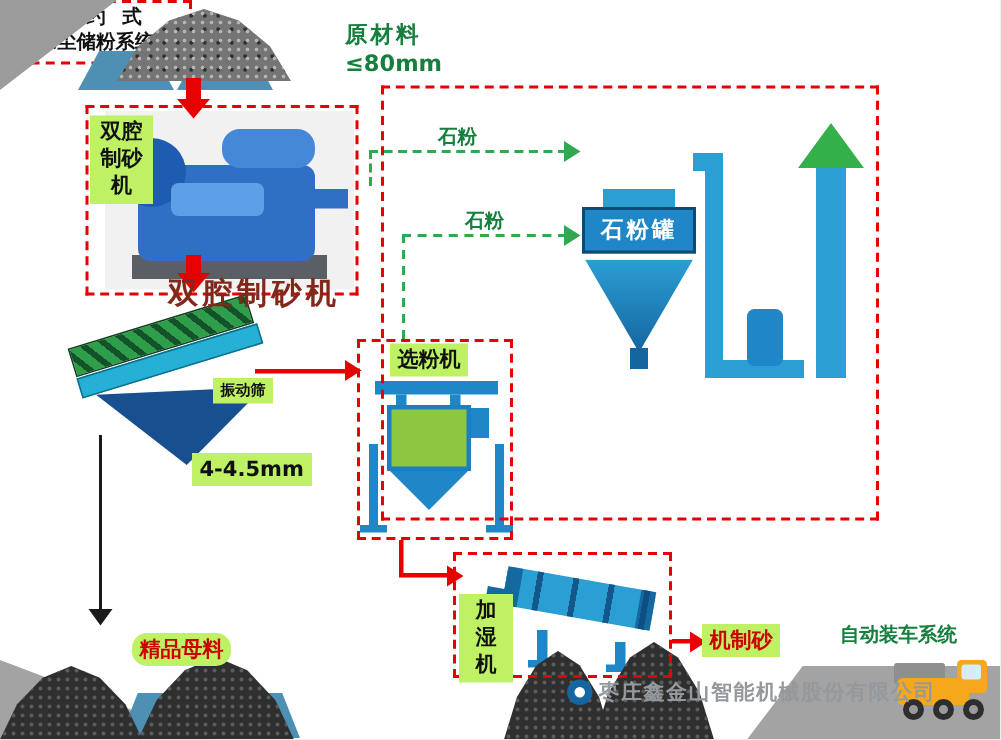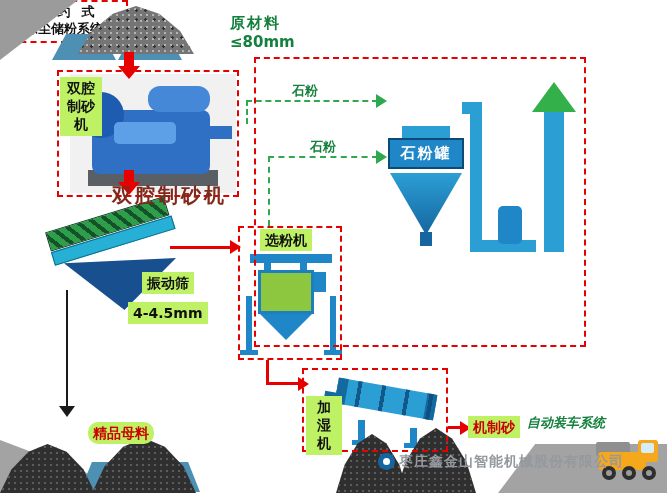--- a/index.html
+++ b/index.html
@@ -58,21 +58,21 @@
   <div class="red-line" style="left:124px;top:170px;width:10px;height:13px;"></div>
   <div class="tri" style="left:118px;top:182px;border-left:11px solid transparent;border-right:11px solid transparent;border-top:13px solid #e60000;"></div>
 
   <div class="watermark">双腔制砂机</div>
 
   <div class="abs" style="left:48px;top:196px;width:160px;height:118px;z-index:3;">
     <div class="abs" style="left:0;top:36px;width:124px;height:20px;transform:rotate(-17deg);transform-origin:0 50%;background:repeating-linear-gradient(55deg,#2f9e4b 0 6px,#14532a 6px 10px);border:1px solid #0f3f1e;"></div>
     <div class="abs" style="left:5px;top:56px;width:126px;height:14px;transform:rotate(-17deg);transform-origin:0 50%;background:#27b0d6;border:1px solid #0d6e8c;"></div>
     <div class="abs" style="left:16px;top:62px;width:112px;height:52px;background:#174f8f;clip-path:polygon(0 10%,100% 0,54% 100%);"></div>
   </div>
-  <div class="ylabel" style="left:142px;top:272px;font-size:14px;">振动筛</div>
+  <div class="ylabel" style="left:142px;top:252px;font-size:10px;">振动筛</div>
   <div class="ylabel" style="left:128px;top:302px;font-size:14px;">4-4.5mm</div>
 
   <div class="abs" style="left:66px;top:290px;width:2px;height:118px;background:#1a1a1a;z-index:4;"></div>
   <div class="tri" style="left:59px;top:406px;border-left:8px solid transparent;border-right:8px solid transparent;border-top:11px solid #1a1a1a;"></div>
 
   <div class="red-line" style="left:170px;top:246px;width:62px;height:3px;"></div>
   <div class="tri" style="left:230px;top:240px;border-top:7px solid transparent;border-bottom:7px solid transparent;border-left:11px solid #e60000;"></div>
 
   <div class="dash-red" style="left:254px;top:57px;width:332px;height:290px;"></div>
   <div class="dust-title">
@@ -145,21 +145,21 @@
   <div class="hopper" style="left:80px;top:462px;width:54px;height:30px;"></div>
   <div class="hopper" style="left:146px;top:462px;width:54px;height:30px;"></div>
   <div class="pile" style="left:0;top:444px;width:95px;height:49px;"></div>
   <div class="pile" style="left:92px;top:438px;width:104px;height:55px;"></div>
 
   <div class="hopper" style="left:352px;top:460px;width:52px;height:32px;"></div>
   <div class="hopper" style="left:410px;top:460px;width:52px;height:32px;"></div>
   <div class="pile" style="left:336px;top:434px;width:72px;height:59px;"></div>
   <div class="pile" style="left:396px;top:428px;width:80px;height:65px;"></div>
 
-  <div class="blacktext" style="left:527px;top:414px;font-size:13px;font-style:italic;">自动装车系统</div>
+  <div class="blacktext" style="left:560px;top:414px;font-size:13px;">自动装车系统</div>
   <div class="abs" style="left:594px;top:436px;width:72px;height:50px;z-index:4;">
     <div class="abs" style="left:2px;top:6px;width:34px;height:14px;background:#8f8f8f;border-radius:2px;"></div>
     <div class="abs" style="left:4px;top:16px;width:48px;height:18px;background:#f5a81c;border-radius:4px;"></div>
     <div class="abs" style="left:44px;top:4px;width:20px;height:22px;background:#f5a81c;border-radius:3px;"></div>
     <div class="abs" style="left:47px;top:7px;width:13px;height:10px;background:#d6ecf7;border-radius:2px;"></div>
     <div class="abs" style="left:8px;top:30px;width:14px;height:14px;background:#9a9a9a;border:4px solid #2e2e2e;border-radius:50%;"></div>
     <div class="abs" style="left:28px;top:30px;width:14px;height:14px;background:#9a9a9a;border:4px solid #2e2e2e;border-radius:50%;"></div>
     <div class="abs" style="left:48px;top:30px;width:14px;height:14px;background:#9a9a9a;border:4px solid #2e2e2e;border-radius:50%;"></div>
   </div>
 

